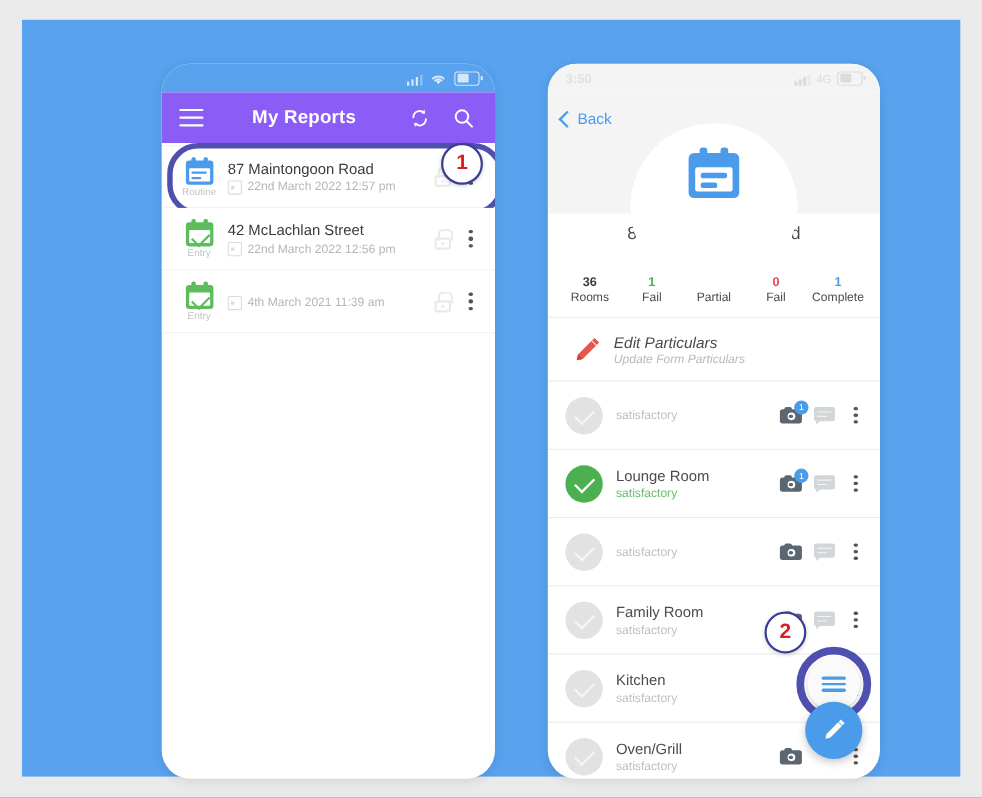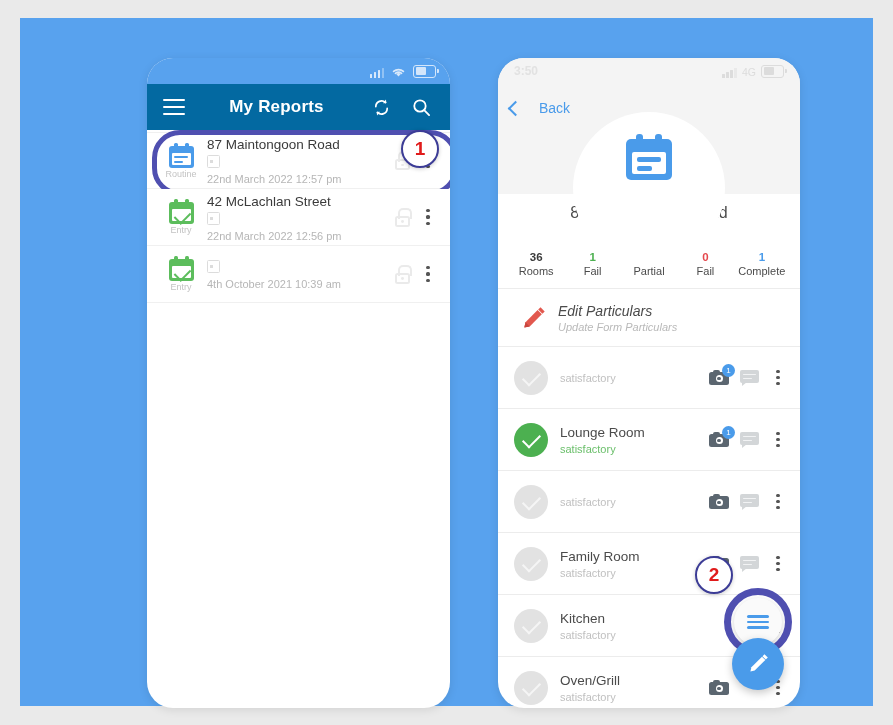--- a/index.html
+++ b/index.html
@@ -29,21 +29,21 @@
   .bars{display:flex;align-items:flex-end;gap:1.5px;height:11px;}
   .bars i{display:block;width:2.5px;background:#d8e9fb;border-radius:.5px;}
   .bars i:nth-child(1){height:4px;}
   .bars i:nth-child(2){height:6px;}
   .bars i:nth-child(3){height:8px;}
   .bars i:nth-child(4){height:10px;opacity:.45;}
   .batt{width:21px;height:11px;border:1.5px solid #d3e6fb;border-radius:3px;position:relative;}
   .batt::after{content:"";position:absolute;right:-3.5px;top:3px;width:2px;height:4px;background:#d3e6fb;border-radius:0 1px 1px 0;}
   .batt span{position:absolute;left:1.5px;top:1.5px;bottom:1.5px;width:10px;background:#d3e6fb;border-radius:1px;display:block;}
   .l-appbar{
-    height:46px;background:#0369a1;display:flex;align-items:center;
+    height:46px;background:#8b5cf6;display:flex;align-items:center;
     padding:0 16px;box-sizing:border-box;color:#fff;
   }
   .hamb{width:22px;height:16px;display:flex;flex-direction:column;justify-content:space-between;cursor:pointer;}
   .hamb i{display:block;height:2.4px;background:#fff;border-radius:2px;}
   .l-title{flex:1;text-align:center;font-size:17px;font-weight:bold;letter-spacing:.2px;}
   .ic-btn{width:26px;height:26px;display:flex;align-items:center;justify-content:center;cursor:pointer;}
 
   .report-list{padding-top:2px;}
   .report-row{
     position:relative;display:flex;align-items:center;height:57px;
@@ -60,21 +60,21 @@
   .cal .l1,.cal .l2{position:absolute;height:2.6px;border-radius:1px;}
   .cal .l1{left:5.5px;top:13px;width:14px;}
   .cal .l2{left:5.5px;top:18px;width:9px;}
   .cal.blue .body,.cal.blue .tab1,.cal.blue .tab2{background:#4a9bea;}
   .cal.blue .l1,.cal.blue .l2{background:#4a9bea;}
   .cal.green .body,.cal.green .tab1,.cal.green .tab2{background:#5cbd5c;}
   .tickmark{position:absolute;left:6px;top:12px;width:13px;height:8px;border-left:2.6px solid #5cbd5c;border-bottom:2.6px solid #5cbd5c;transform:rotate(-45deg);}
   .rr-type{font-size:9px;color:#c3c3c3;margin-top:1px;line-height:10px;}
   .rr-main{flex:1;min-width:0;padding-left:4px;}
   .rr-title{font-size:13.5px;color:#3b3b3b;line-height:17px;}
-  .rr-sub{font-size:11px;color:#b6b6b6;display:flex;align-items:flex-start;gap:5px;margin-top:2px;flex-direction:column;}
+  .rr-sub{font-size:11px;color:#b6b6b6;display:flex;align-items:center;gap:5px;margin-top:2px;}
   .minical{width:11px;height:11px;border:1.3px solid #dcdcdc;border-radius:1.5px;position:relative;flex:0 0 11px;}
   .minical::after{content:"";position:absolute;left:2.4px;top:4.2px;width:3px;height:3px;background:#dcdcdc;}
   .lock{width:15px;height:19px;position:relative;flex:0 0 15px;margin-right:10px;opacity:.45;}
   .lock .shackle{position:absolute;left:2.5px;top:0;width:10px;height:9px;border:2px solid #d2d2d2;border-bottom:none;border-radius:5px 5px 0 0;}
   .lock .bodyb{position:absolute;left:0;top:8px;width:15px;height:11px;border:2px solid #d2d2d2;border-radius:2.5px;box-sizing:border-box;}
   .lock .bodyb::after{content:"";position:absolute;left:4.3px;top:2.6px;width:2.8px;height:2.8px;border-radius:50%;background:#d2d2d2;}
   .kebab{width:16px;flex:0 0 16px;display:flex;flex-direction:column;align-items:center;gap:3px;cursor:pointer;}
   .kebab i{width:3.2px;height:3.2px;border-radius:50%;background:#555;display:block;}
 
   .hilite-pill{
@@ -89,21 +89,21 @@
   }
   .r-time{font-size:12px;color:#e2e2e2;font-weight:bold;}
   .r-sb-right{display:flex;align-items:flex-end;gap:5px;height:13px;}
   .bars.gray i{background:#dcdcdc;}
   .net{font-size:10.5px;color:#dcdcdc;line-height:11px;}
   .batt.gray{border-color:#dcdcdc;}
   .batt.gray::after{background:#dcdcdc;}
   .batt.gray span{background:#dcdcdc;}
 
   .r-header{position:relative;height:110px;background:#f4f4f4;}
-  .back-btn{position:absolute;left:12px;top:16px;display:flex;align-items:center;gap:18px;color:#4a9bea;font-size:14px;cursor:pointer;}
+  .back-btn{position:absolute;left:12px;top:16px;display:flex;align-items:center;gap:4px;color:#4a9bea;font-size:14px;cursor:pointer;}
   .chev{width:9px;height:9px;border-left:2.6px solid #4a9bea;border-bottom:2.6px solid #4a9bea;transform:rotate(45deg);}
   .hero-circle{
     position:absolute;left:50%;transform:translateX(-50%);top:28px;
     width:152px;height:152px;border-radius:50%;background:#fff;
     display:flex;align-items:flex-start;justify-content:center;padding-top:22px;box-sizing:border-box;
   }
   .cal-big{width:46px;height:46px;position:relative;}
   .cal-big .body{position:absolute;left:0;top:5px;width:46px;height:41px;border-radius:5px;background:#4a9bea;}
   .cal-big .tab1,.cal-big .tab2{position:absolute;top:0;width:7px;height:11px;border-radius:3px;background:#4a9bea;}
   .cal-big .tab1{left:10px;} .cal-big .tab2{right:10px;}
@@ -298,21 +298,21 @@
               <span class="tab2"></span>
               <span class="body"></span>
             <span class="inner"></span>
               <span class="tickmark"></span>
           </div>
           <div class="rr-type">Entry</div>
         </div>
         <div class="rr-main">
           <div class="rr-sub">
             <span class="minical"></span>
-            <span>4th October 2021 10:39 am</span>
+            <span>4th March 2021 11:39 am</span>
           </div>
         </div>
         <div class="lock">
             <span class="shackle"></span>
             <span class="bodyb"></span>
           </div>
         <div class="kebab">
             <i></i>
             <i></i>
             <i></i>

